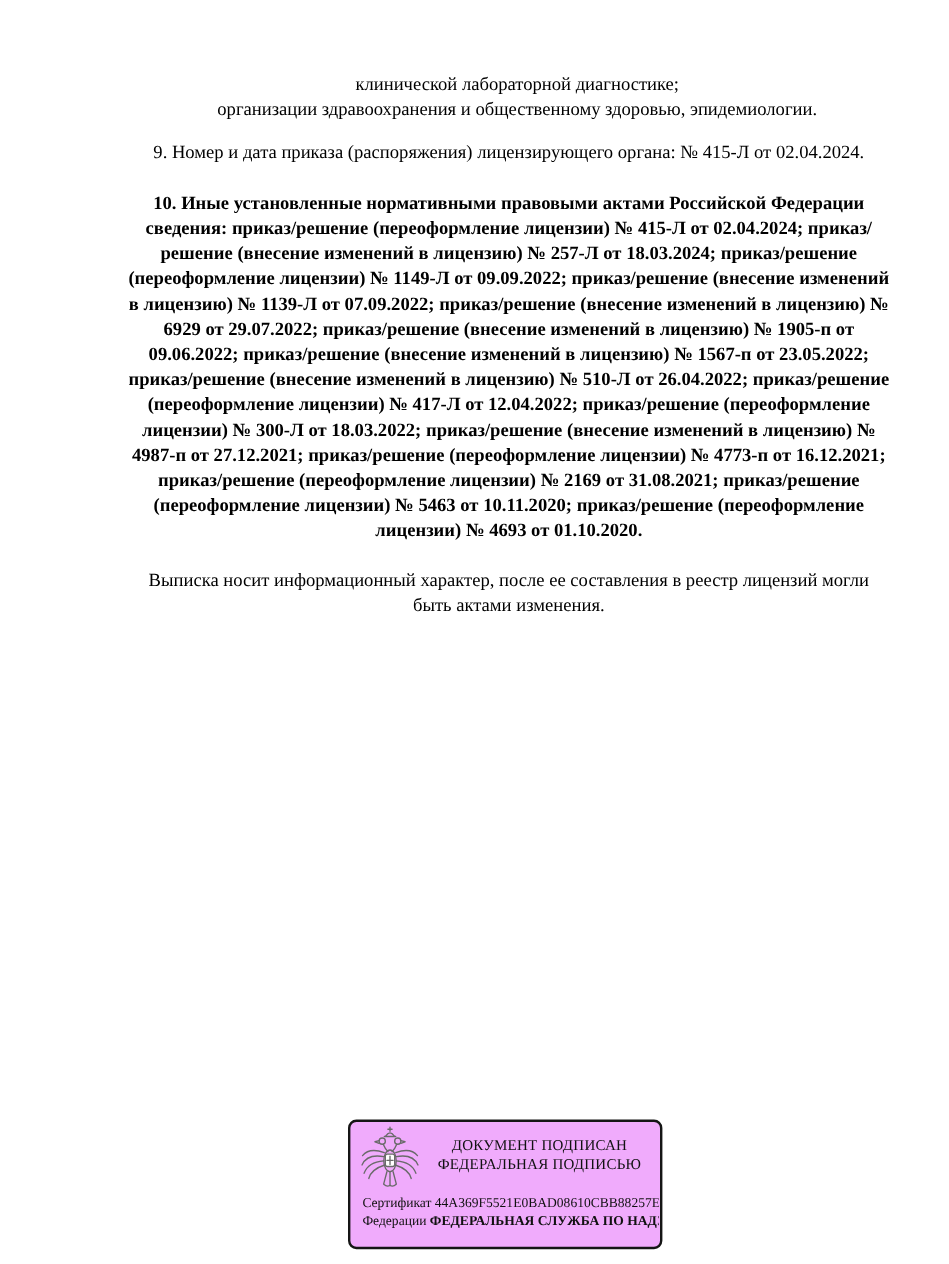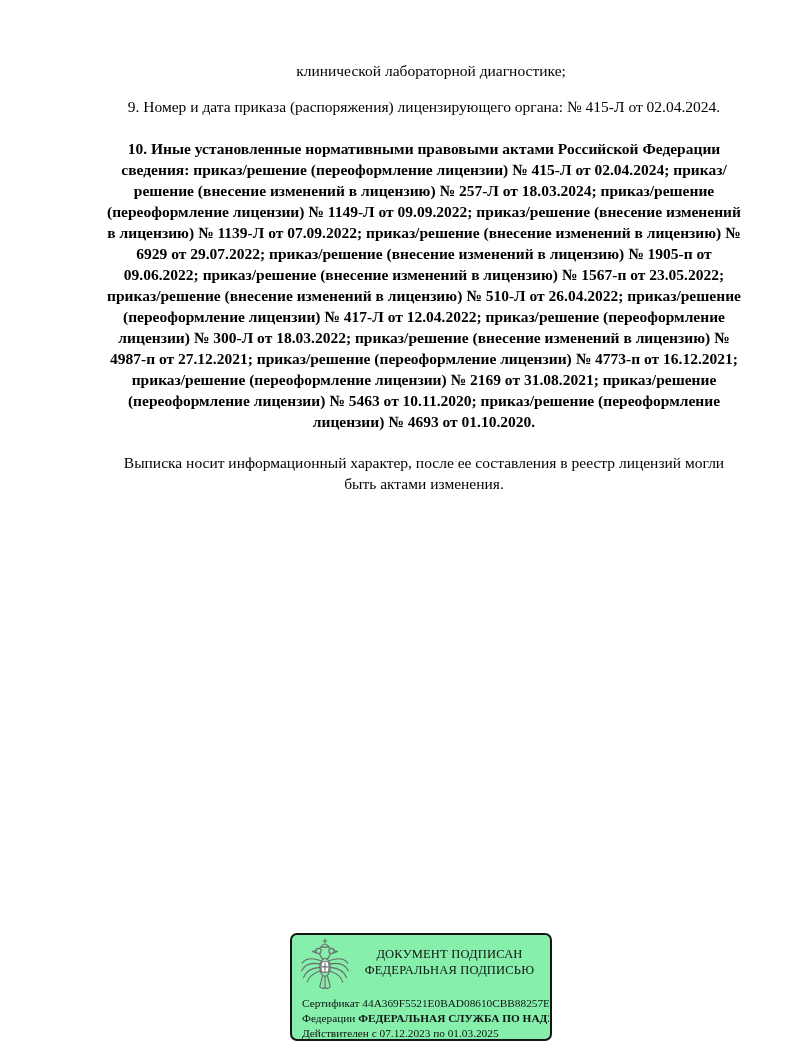--- a/index.html
+++ b/index.html
@@ -24,21 +24,21 @@
   .p9   { margin-top: 15px; }
   .p10  { margin-top: 21px; font-weight: bold; }
   .disc { margin-top: 20px; }
 
   .stamp {
     position: absolute;
     left: 290px; top: 933px;
     width: 258px; height: 104px;
     border: 2px solid #151515;
     border-radius: 7px;
-    background: #86efac;
+    background: #f0abfc;
     box-sizing: content-box;
   }
   .emblem {
     position: absolute;
     left: 7px; top: 3px;
     width: 52px; height: 57px;
   }
   .stamp-title {
     position: absolute;
     left: 60px; right: 3px; top: 11px;
@@ -60,20 +60,21 @@
   .dline b { font-weight: bold; }
 </style>
 </head>
 <body>
 
 <div class="page">
 
   <div class="doc">
     <div class="indent">
       <div>клинической лабораторной диагностике;</div>
+      <div>организации здравоохранения и общественному здоровью, эпидемиологии.</div>
     </div>
 
     <p class="para p9">9. Номер и дата приказа (распоряжения) лицензирующего органа: № 415-Л от 02.04.2024.</p>
 
     <p class="para p10">10. Иные установленные нормативными правовыми актами Российской Федерации сведения: приказ/решение (переоформление лицензии) № 415-Л от 02.04.2024; приказ/решение (внесение изменений в лицензию) № 257-Л от 18.03.2024; приказ/решение (переоформление лицензии) № 1149-Л от 09.09.2022; приказ/решение (внесение изменений в лицензию) № 1139-Л от 07.09.2022; приказ/решение (внесение изменений в лицензию) № 6929 от 29.07.2022; приказ/решение (внесение изменений в лицензию) № 1905-п от 09.06.2022; приказ/решение (внесение изменений в лицензию) № 1567-п от 23.05.2022; приказ/решение (внесение изменений в лицензию) № 510-Л от 26.04.2022; приказ/решение (переоформление лицензии) № 417-Л от 12.04.2022; приказ/решение (переоформление лицензии) № 300-Л от 18.03.2022; приказ/решение (внесение изменений в лицензию) № 4987-п от 27.12.2021; приказ/решение (переоформление лицензии) № 4773-п от 16.12.2021; приказ/решение (переоформление лицензии) № 2169 от 31.08.2021; приказ/решение (переоформление лицензии) № 5463 от 10.11.2020; приказ/решение (переоформление лицензии) № 4693 от 01.10.2020.</p>
 
     <p class="para disc">Выписка носит информационный характер, после ее составления в реестр лицензий могли быть актами изменения.</p>
   </div>
 
   <div class="stamp">
@@ -115,17 +116,16 @@
     </svg>
 
     <div class="stamp-title">
       <div>ДОКУМЕНТ ПОДПИСАН</div>
       <div>ФЕДЕРАЛЬНАЯ ПОДПИСЬЮ</div>
     </div>
 
     <div class="stamp-details">
       <div class="dline"><span>Сертификат</span> <span>44A369F5521E0BAD08610CBB88257ED3</span></div>
       <div class="dline"><span>Федерации</span> <b>ФЕДЕРАЛЬНАЯ СЛУЖБА ПО НАДЗОРУ В С</b></div>
-      <div class="dline">Действителен с 07.12.2023 по 01.03.2025</div>
     </div>
 
   </div>
 </div>
 
 </body></html>

